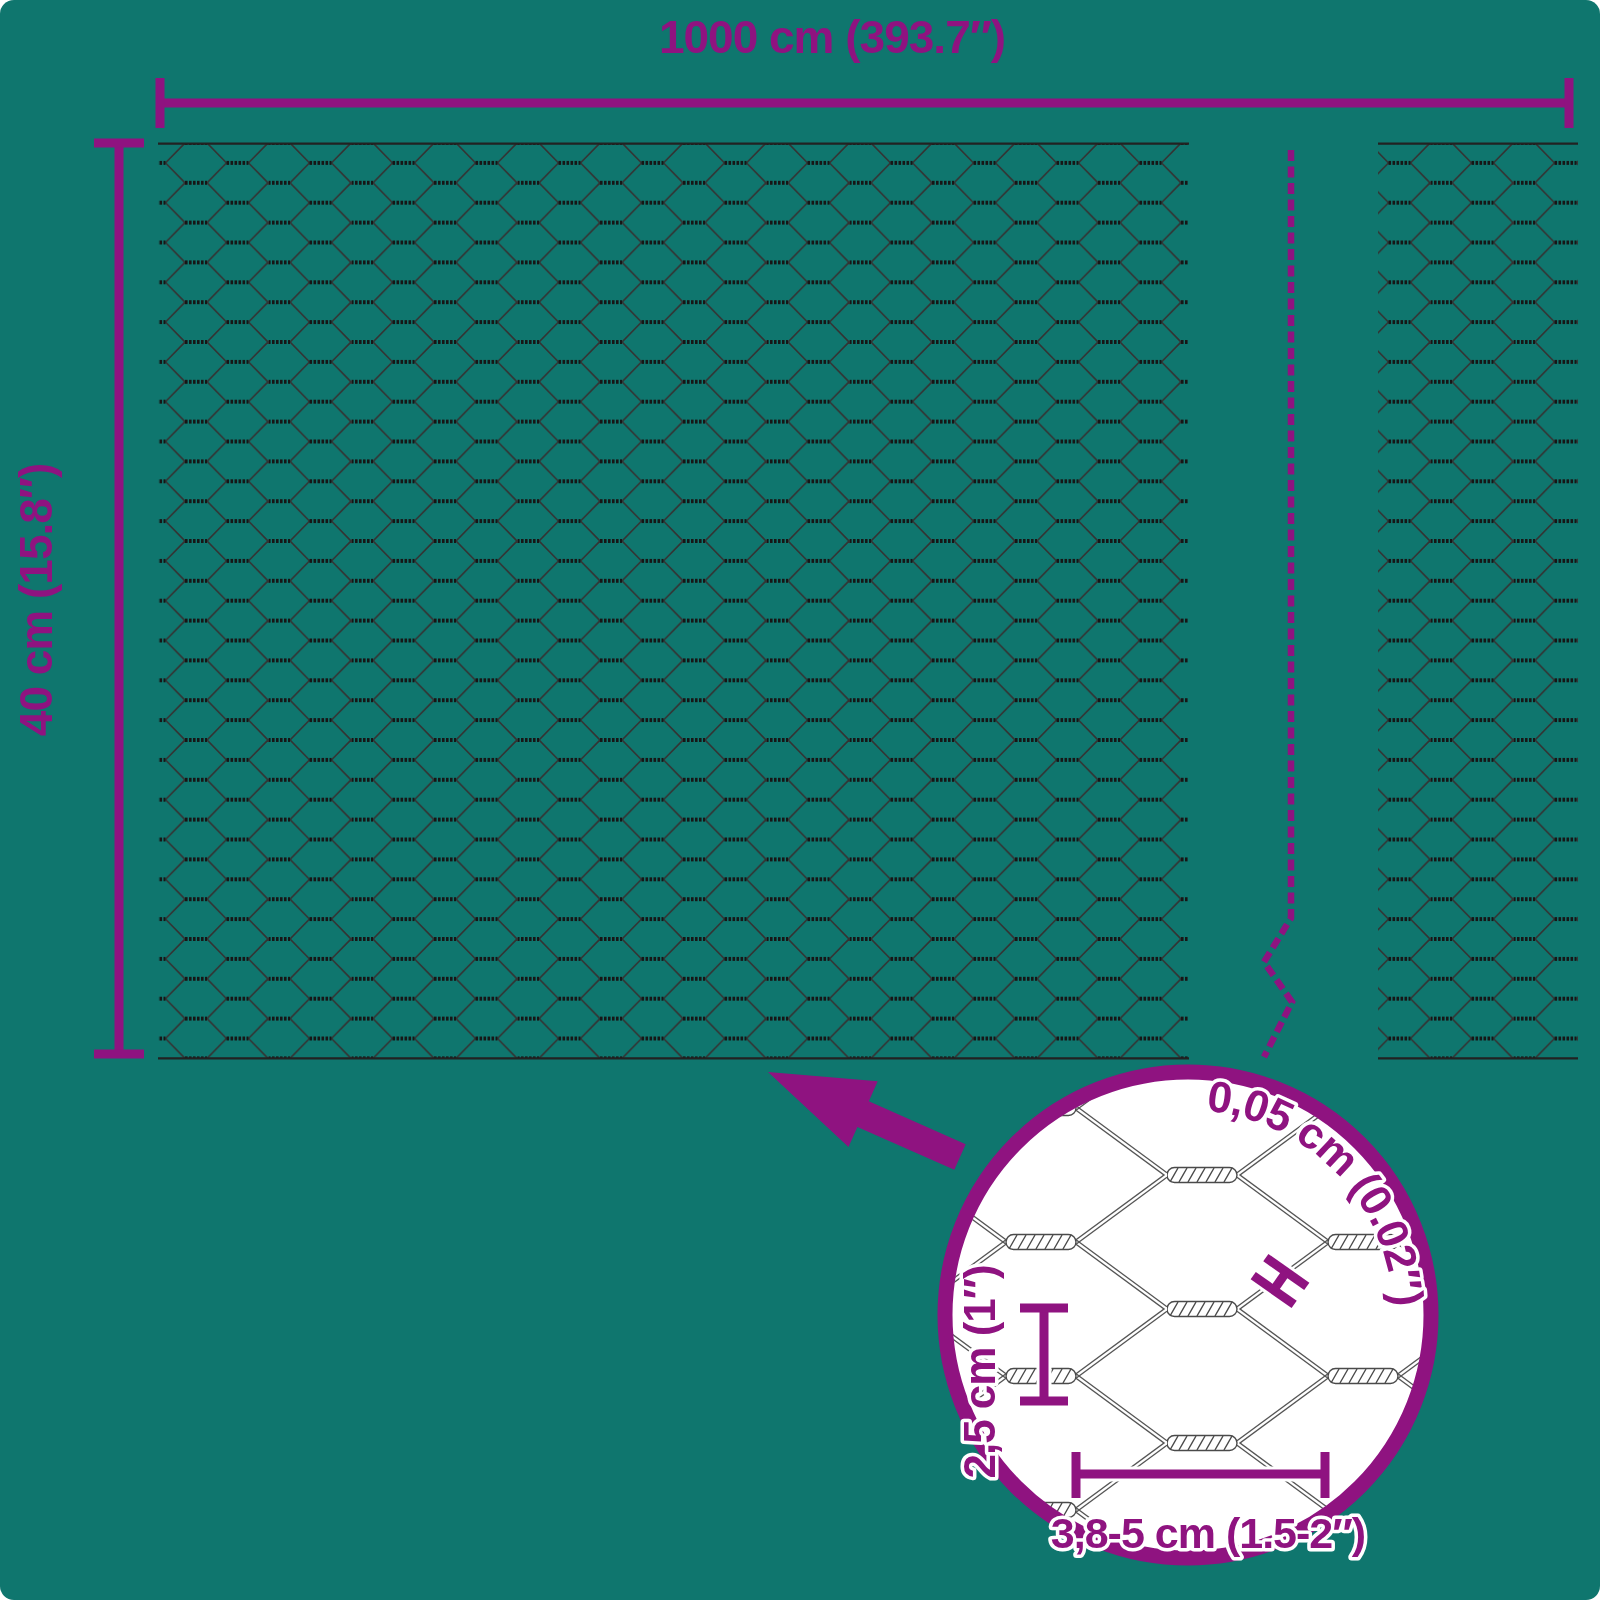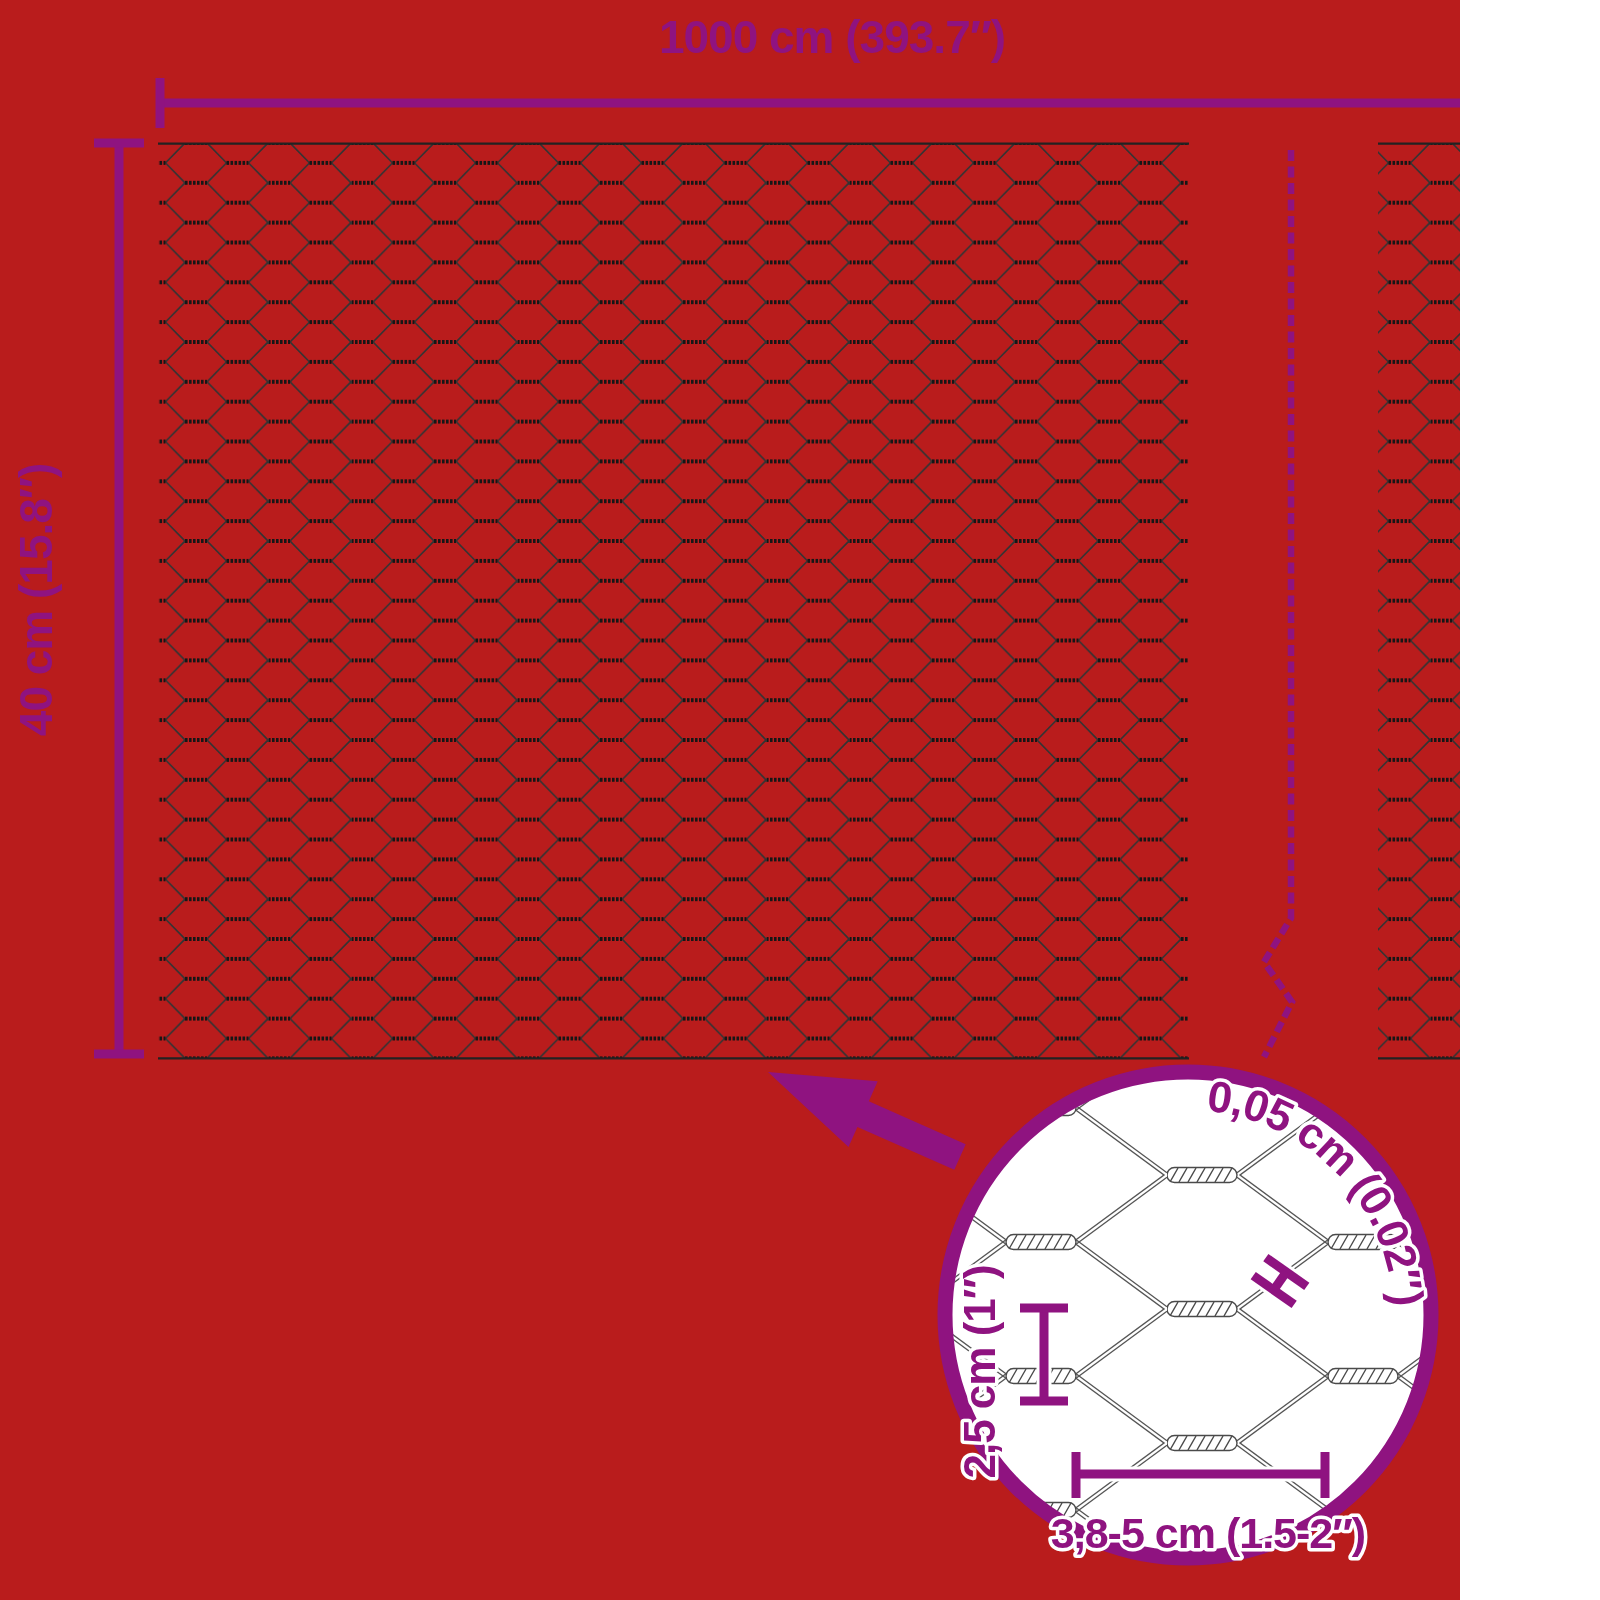--- a/index.html
+++ b/index.html
@@ -1,16 +1,16 @@
 <!DOCTYPE html>
 <html><head>
 <meta charset="utf-8">
 <style>
   html,body{margin:0;padding:0;background:#ffffff;}
-  .canvas{width:1460px;height:1600px;position:relative;background:#b91c1c;overflow:hidden;}
+  .canvas{width:1600px;height:1600px;position:relative;background:#0f766e;overflow:hidden;border-radius:14px;}
   svg{display:block;}
   .dim-text{
     font-family:"Liberation Sans","DejaVu Sans",sans-serif;
     font-weight:bold;
     fill:#8F1380;
   }
   .dim-big{font-size:46px;letter-spacing:-1px;}
   .dim-small{font-size:44px;letter-spacing:-1px;}
   .dim-bottom{font-size:43px;letter-spacing:-1px;}
   .halo{paint-order:stroke;stroke:#ffffff;stroke-width:7px;stroke-linejoin:round;}

